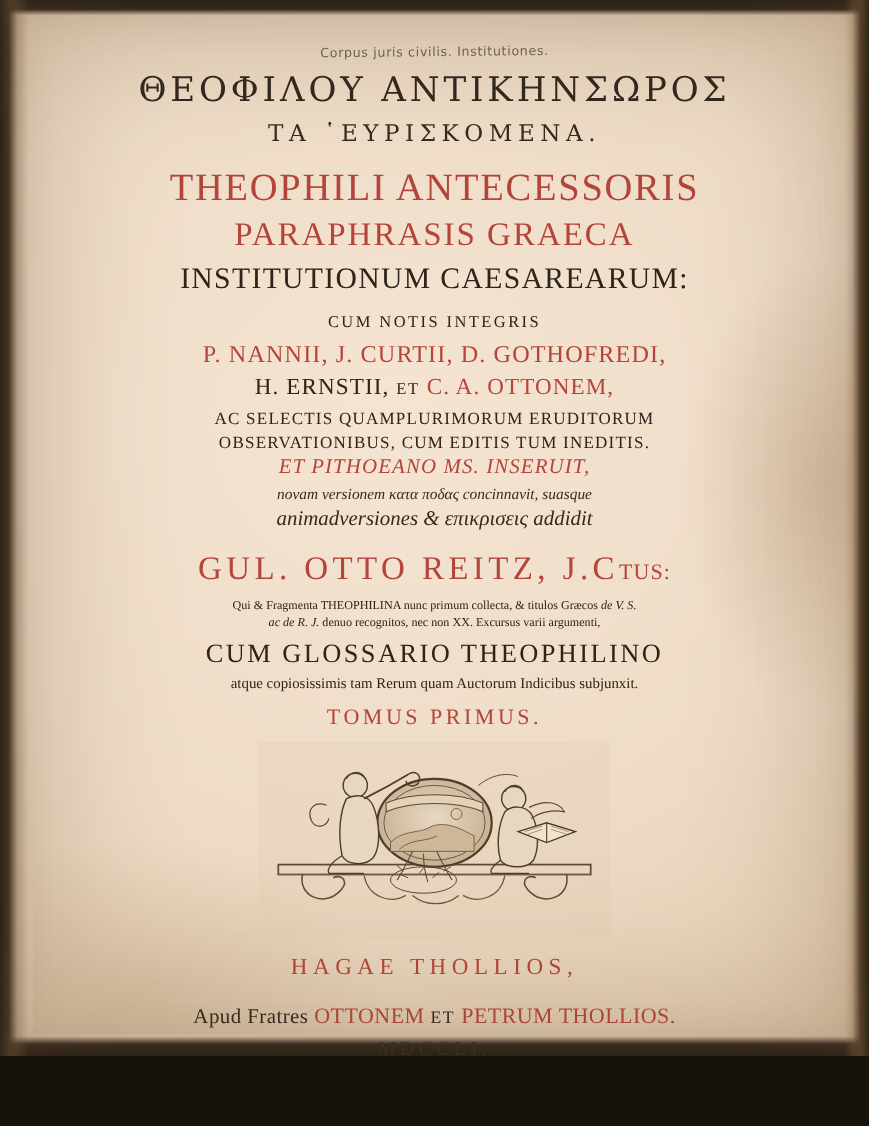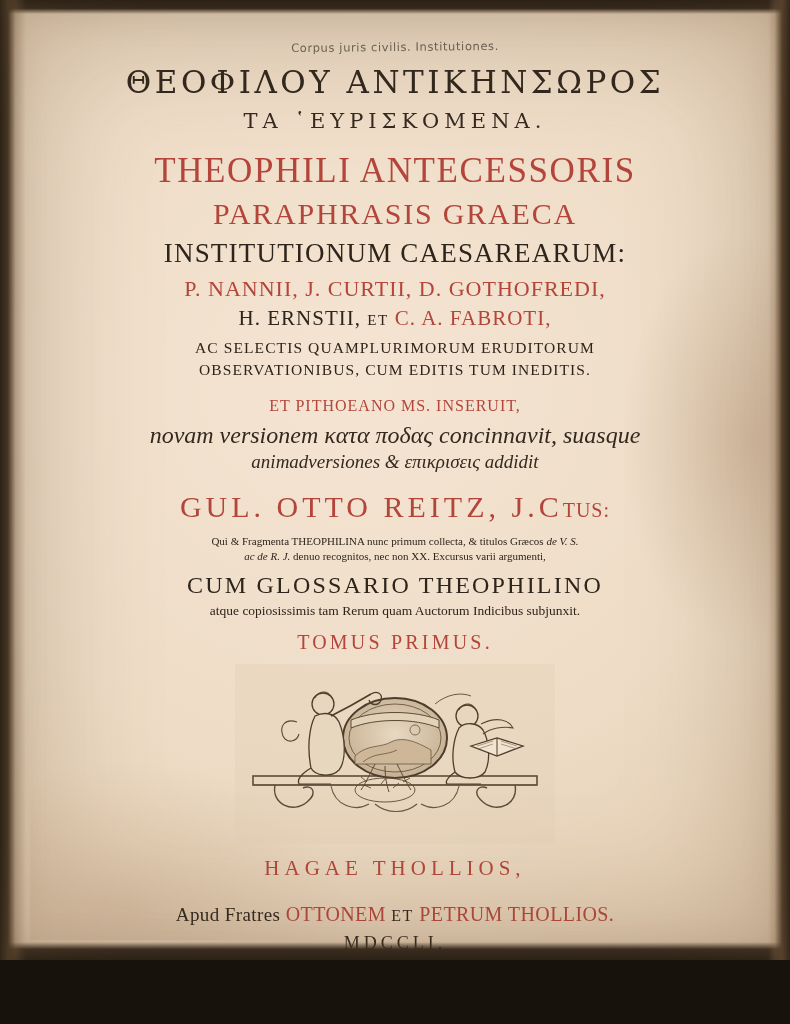--- a/index.html
+++ b/index.html
@@ -144,27 +144,28 @@
     margin-top: 4px;
   }
 
   .lect1 {
     font-style: italic;
     font-size: 19.5px;
     letter-spacing: 0.6px;
     margin-top: 16px;
   }
   .lect2 {
-    font-size: 16px;
+    font-style: italic;
+    font-size: 19px;
     letter-spacing: 1px;
-    margin-top: 18px;
+    margin-top: 2px;
   }
   .lect3 {
     font-style: italic;
-    font-size: 24px;
+    font-size: 14px;
     margin-top: 7px;
     color: #34291f;
     text-align: center;
   }
   .lect4 {
     font-style: italic;
     font-size: 19px;
     margin-top: 2px;
     color: #34291f;
   }
@@ -251,25 +252,26 @@
 
     <div class="handwriting">Corpus juris civilis. Institutiones.</div>
 
     <div class="greek1">ΘΕΟΦΙΛΟΥ ΑΝΤΙΚΗΝΣΩΡΟΣ</div>
     <div class="greek2">ΤΑ ῾ΕΥΡΙΣΚΟΜΕΝΑ.</div>
 
     <div class="l-title1 red">THEOPHILI ANTECESSORIS</div>
     <div class="l-title2 red">PARAPHRASIS GRAECA</div>
     <div class="l-title3 dark">INSTITUTIONUM CAESAREARUM:</div>
 
+    <div class="small-caps-line dark">CUM NOTIS INTEGRIS</div>
     <div class="editors-red red">P. NANNII, J. CURTII, D. GOTHOFREDI,</div>
     <div class="editors-dark dark">
       <span>H. ERNSTII,</span>
       <span style="font-size:15px;letter-spacing:1.5px;">ET</span>
-      <span class="red">C. A. FABROTI,</span>
+      <span class="red">C. A. OTTONEM,</span>
     </div>
 
     <div class="notes-line dark">AC SELECTIS QUAMPLURIMORUM ERUDITORUM</div>
     <div class="notes-line2 dark">OBSERVATIONIBUS, CUM EDITIS TUM INEDITIS.</div>
 
     <div class="lect2 red">ET PITHOEANO MS. INSERUIT,</div>
     <div class="lect3">novam versionem κατα ποδας concinnavit, suasque</div>
     <div class="lect4">animadversiones &amp; επικρισεις addidit</div>
 
     <div class="author red">

